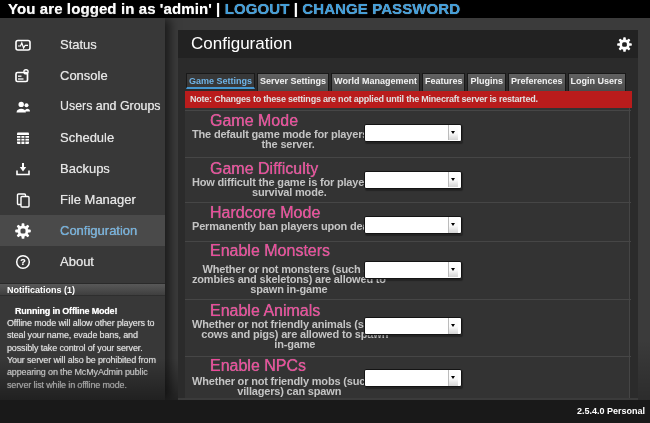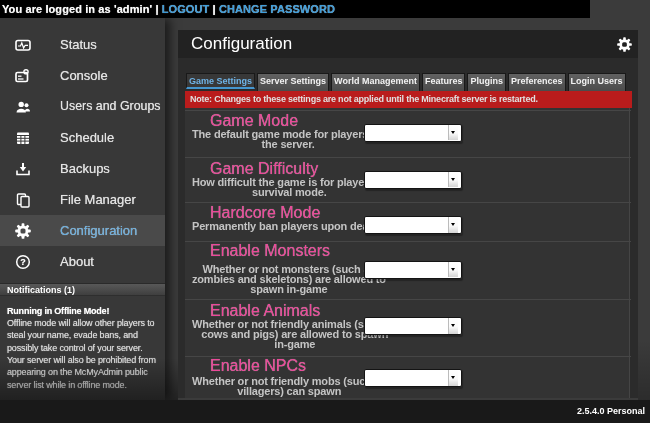--- a/index.html
+++ b/index.html
@@ -1,33 +1,33 @@
 <!DOCTYPE html>
 <html><head>
 <meta charset="utf-8">
 <style>
 * { margin:0; padding:0; box-sizing:border-box; }
 html,body { width:650px; height:423px; overflow:hidden; }
 body { background:#3b3b3b; font-family:"Liberation Sans", sans-serif; position:relative; }
-#topbar { position:absolute; left:0; top:0; width:590px; height:18px; background:#000;
-  color:#fff; font-size:11px; font-weight:bold; line-height:18px; padding-left:2px; letter-spacing:0.1px; text-shadow:0 0 0.7px rgba(255,255,255,0.8); }
+#topbar { position:absolute; left:0; top:0; width:650px; height:18px; background:#000;
+  color:#fff; font-size:15px; font-weight:bold; line-height:18px; padding-left:8px; letter-spacing:0.1px; text-shadow:0 0 0.7px rgba(255,255,255,0.8); }
 #topbar a { color:#3f9edb; text-decoration:none; }
 #footer { position:absolute; left:0; top:400px; width:650px; height:23px; background:#191919;
   color:#fff; font-size:9px; font-weight:bold; line-height:23px; text-align:right; padding-right:5px; }
 #sidebar { position:absolute; left:0; top:18px; width:165px; height:382px; background:#383838;
   box-shadow:6px 0 9px -1px rgba(0,0,0,0.55); }
 .mi { position:absolute; left:0; width:165px; height:31px; white-space:nowrap; color:#e3e3e3; font-size:13px; line-height:31px; padding-left:60px; text-shadow:0 0 0.7px rgba(227,227,227,0.85); }
 .mi.sel2 { background:#4a4a4a; color:#6aaede; }
 .mi svg { position:absolute; left:15px; top:7.5px; }
 #nhdr { position:absolute; left:0; top:265px; width:165px; height:13px;
   background:linear-gradient(#585858,#3f3f3f); border-top:1px solid #2a2a2a; border-bottom:1px solid #2e2e2e;
   color:#fff; font-size:9px; font-weight:bold; line-height:12px; padding-left:7px; }
 #nbody { position:absolute; left:7px; top:286.8px; width:156px; color:#d9d9d9; font-size:9px;
   line-height:12.3px; letter-spacing:-0.15px; text-shadow:0 0 0.8px rgba(217,217,217,0.9); }
-#nbody b { color:#fff; }
+#nbody b { color:#fff;margin-left:8px; }
 #panel { position:absolute; left:178px; top:30px; width:460px; height:368px; background:#2b2b2b; }
 #phead { position:absolute; left:0; top:0; width:460px; height:28px; background:#222;
   color:#fff; font-size:17px; line-height:28px; padding-left:13px; }
 #phead svg { position:absolute; right:6px; top:6.5px; }
 #tabs { position:absolute; left:8px; top:43px; height:16px; white-space:nowrap; }
 .tab { display:inline-block; vertical-align:top; height:30px; line-height:14px; padding:0 2px; margin-right:2px;
   font-size:9px; font-weight:bold; color:#f2f2f2; background:linear-gradient(#616161,#3c3c3c);
   border:1px solid #191919; border-bottom:none; }
 .tab.on { background:#383838; color:#6fb3e6; border-color:#191919; border-bottom:2px solid #4596cf; height:16px; }
 #content { position:absolute; left:7px; top:61px; width:445px; height:307px; background:#333; border-right:1px solid #454545; }

